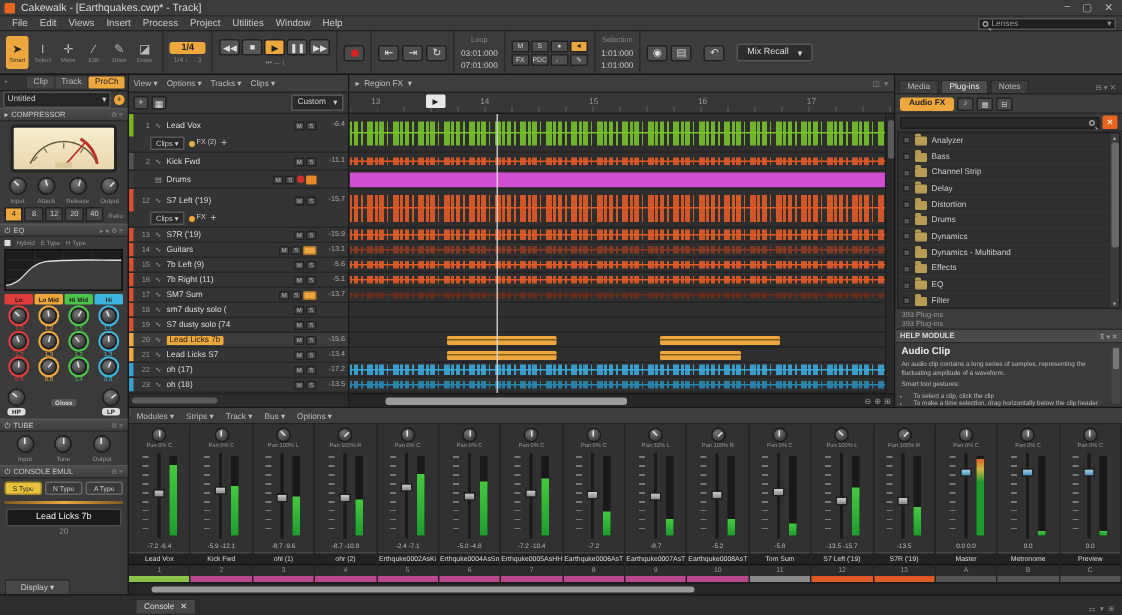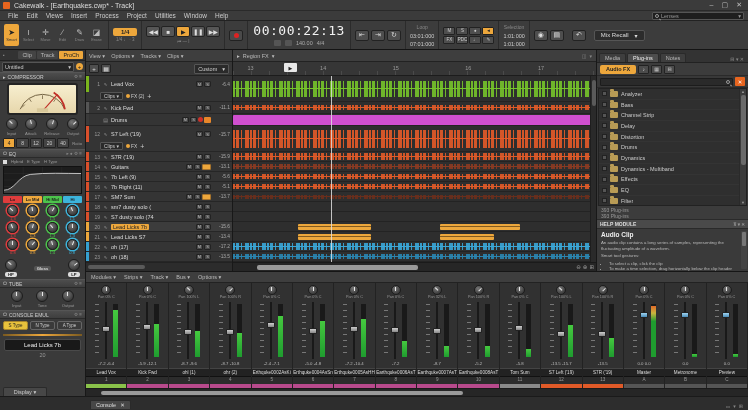--- a/index.html
+++ b/index.html
@@ -266,29 +266,20 @@
     </div>
     <div class="tsub">
         <span>⏮ — I</span>
       </div>
   </div>
   <div class="tgroup">
     <div class="tbtn rec">
         <span></span>
       </div>
   </div>
-  <div class="tgroup timewrap">
-    <div class="timedisp">00:00:22:13</div>
-    <div class="timesub">
-      <span class="ic"></span>
-      <span class="ic"></span>
-      <span>140.00</span>
-      <span>4/4</span>
-    </div>
-  </div>
   <div class="tgroup">
     <div class="iconbtn">⇤</div>
     <div class="iconbtn">⇥</div>
     <div class="iconbtn">↻</div>
   </div>
   <div class="tgroup lblgrp">
     <div class="hd">Loop</div>
     <div class="tm">03:01:000</div>
     <div class="tm">07:01:000</div>
   </div>

